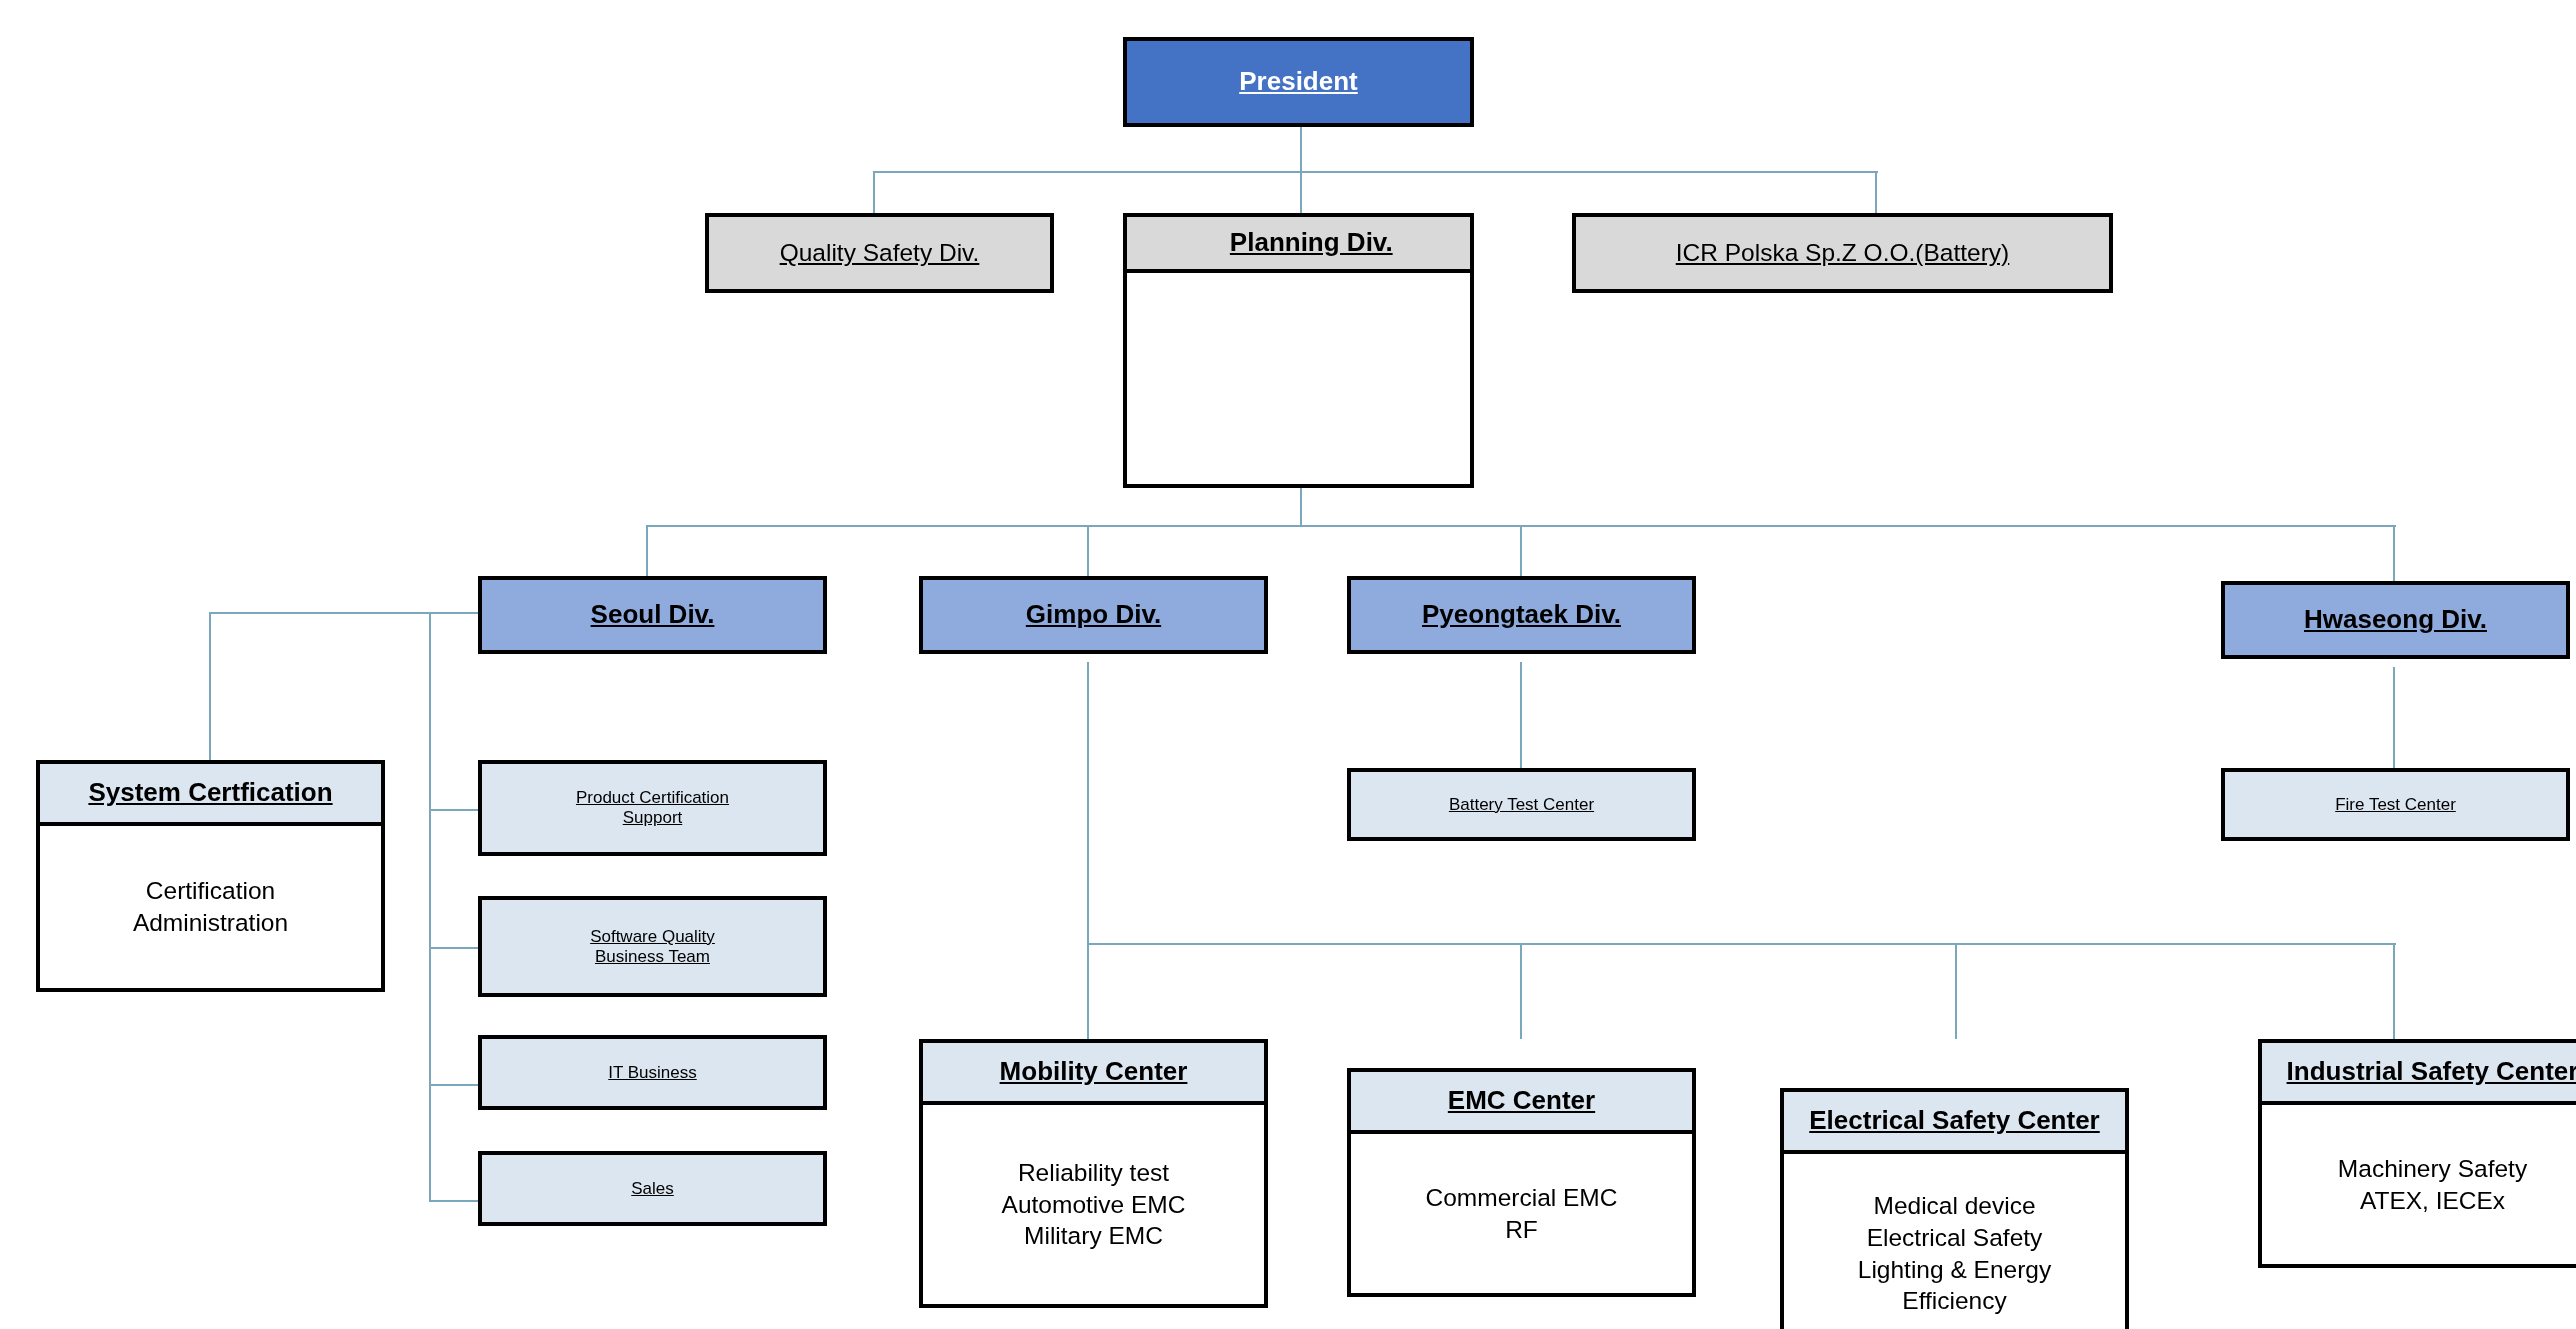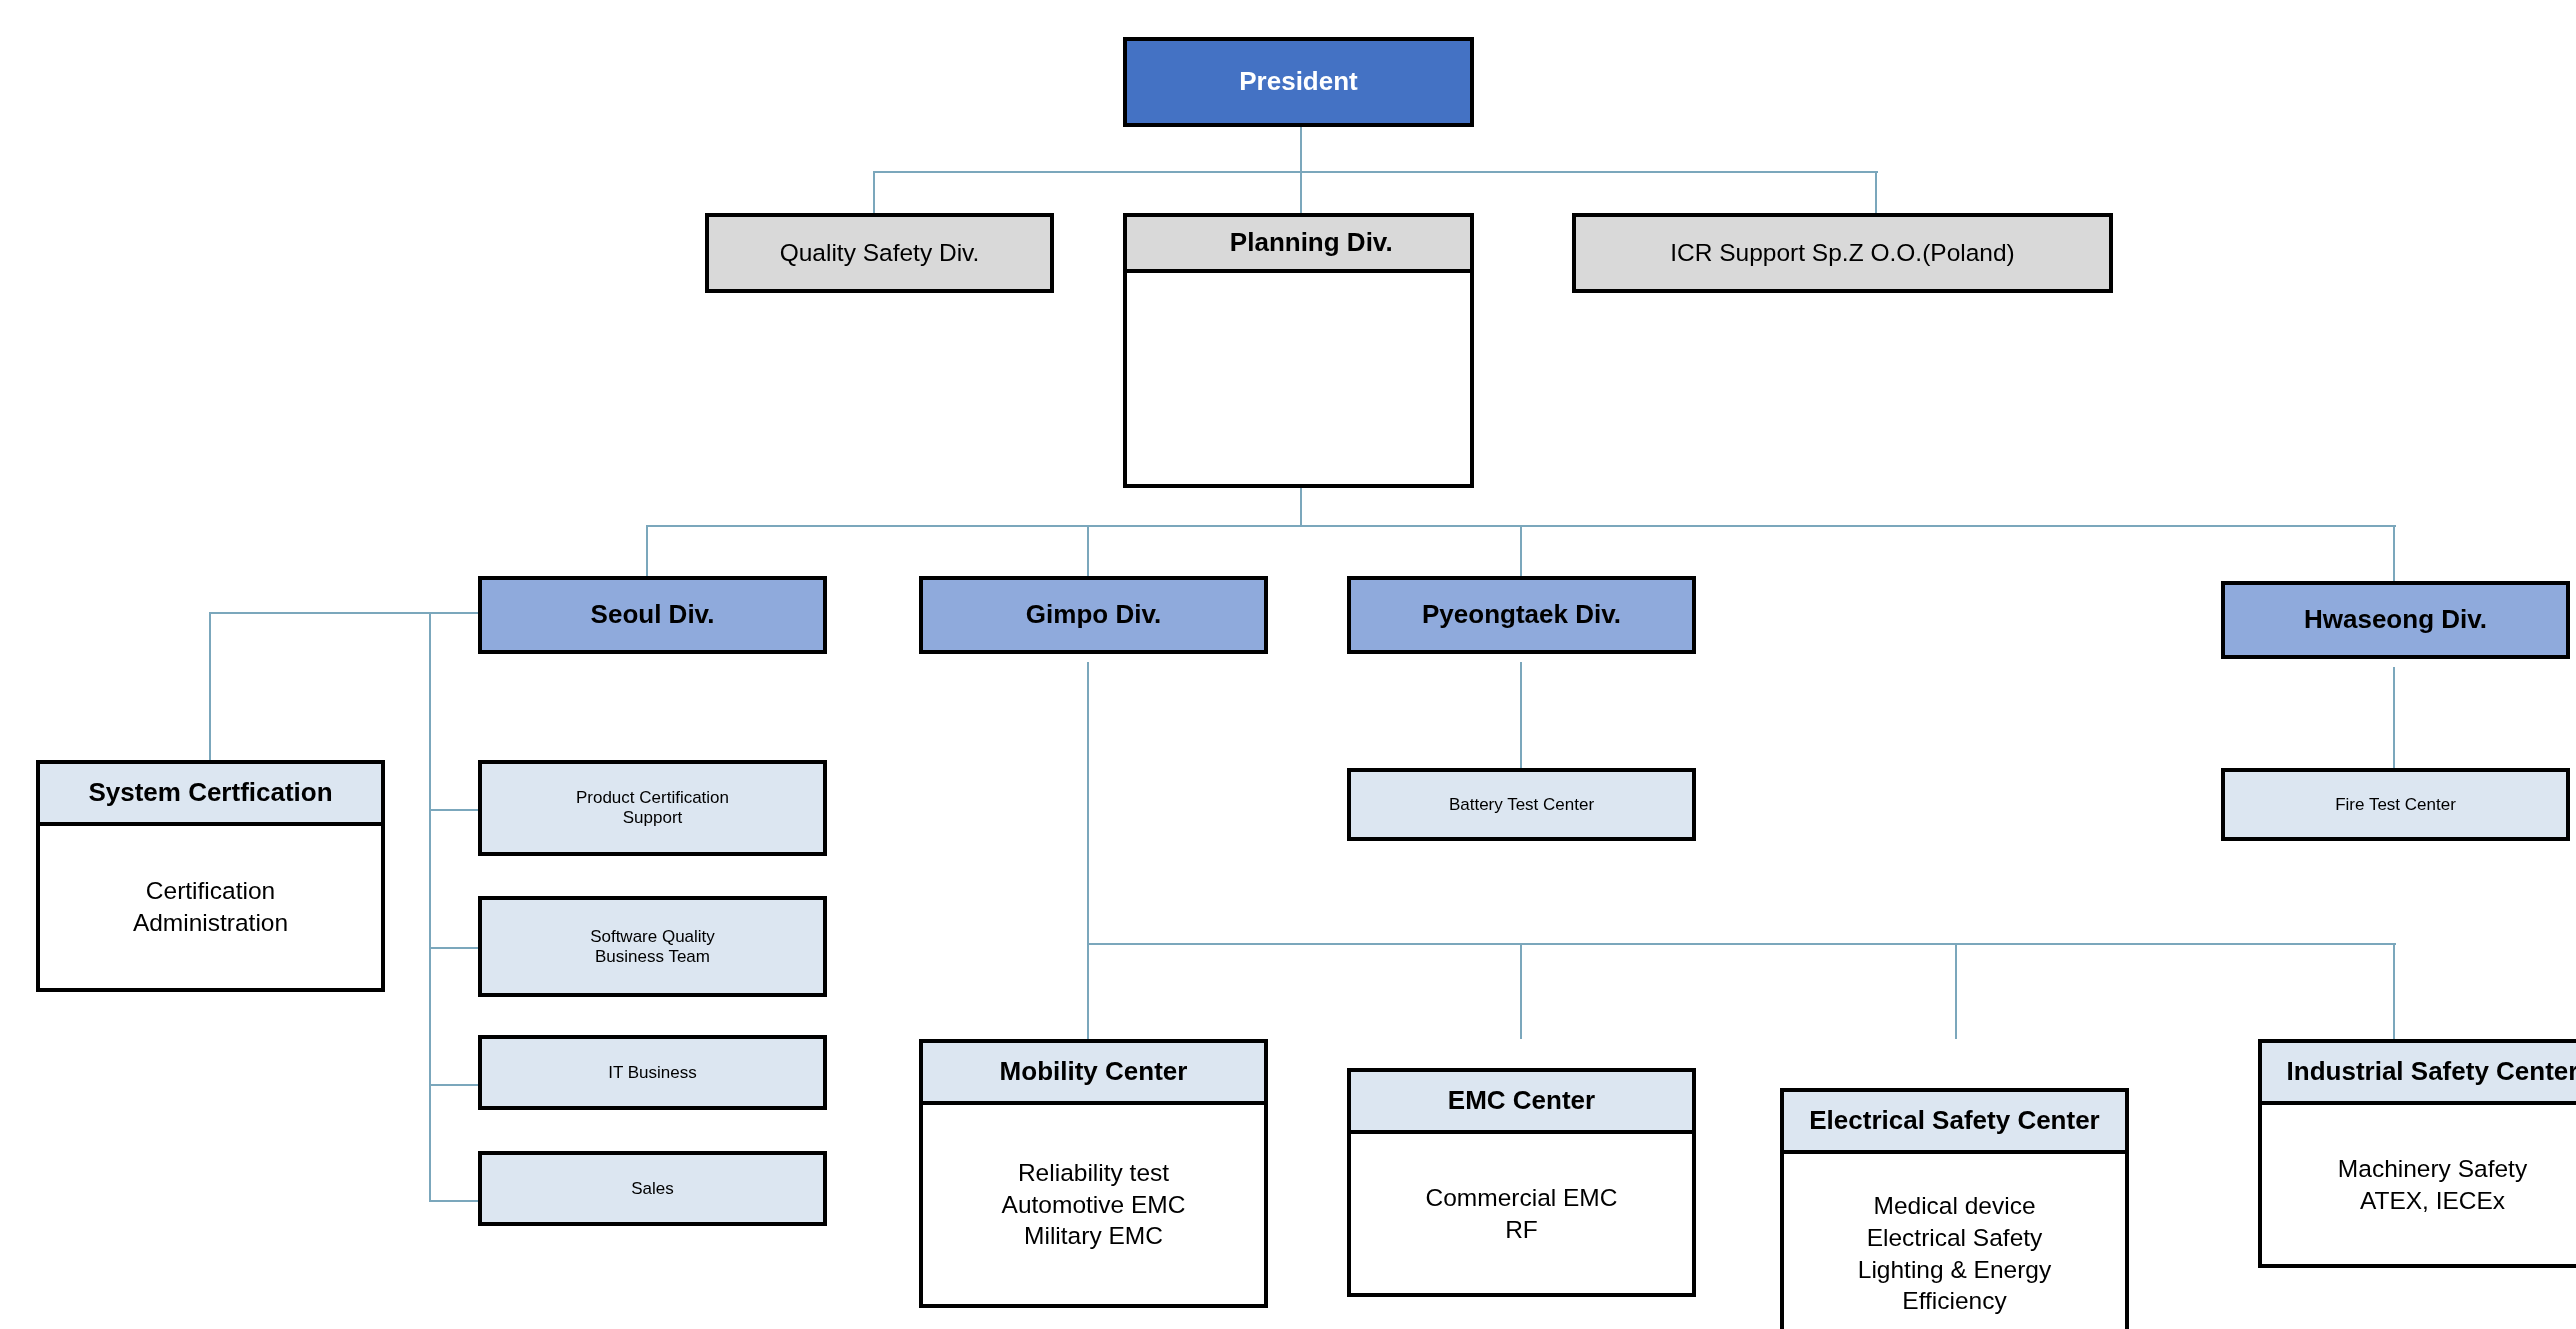--- a/index.html
+++ b/index.html
@@ -37,20 +37,21 @@
     background: #ffffff;
   }
   .node .hdr {
     box-sizing: border-box;
     display: flex;
     align-items: center;
     justify-content: center;
     text-align: center;
     line-height: 1.15;
     padding: 1.6px 6.5px;
+    text-decoration: underline;
   }
   .node .body {
     box-sizing: border-box;
     flex: 1 1 auto;
     display: flex;
     align-items: center;
     justify-content: center;
     text-align: center;
     white-space: pre-line;
     line-height: 1.30;
@@ -159,21 +160,21 @@
 
   <div class="node v-gray" style="left:705px; top:213px; width:349px; height:80px;">
     <div class="hdr">Quality Safety Div.</div>
   </div>
 
   <div class="node v-gray-split" style="left:1123px; top:213px; width:351px; height:275px;">
     <div class="hdr" style="height:56px;">Planning Div.</div>
   </div>
 
   <div class="node v-gray" style="left:1572px; top:213px; width:541px; height:80px;">
-    <div class="hdr">ICR Support Sp.Z O.O.(Poland)</div>
+    <div class="hdr">ICR Polska Sp.Z O.O.(Battery)</div>
   </div>
 
   <div class="node v-blue" style="left:478px; top:576px; width:349px; height:78px;">
     <div class="hdr">Seoul Div.</div>
   </div>
 
   <div class="node v-blue" style="left:919px; top:576px; width:349px; height:78px;">
     <div class="hdr">Gimpo Div.</div>
   </div>
 

